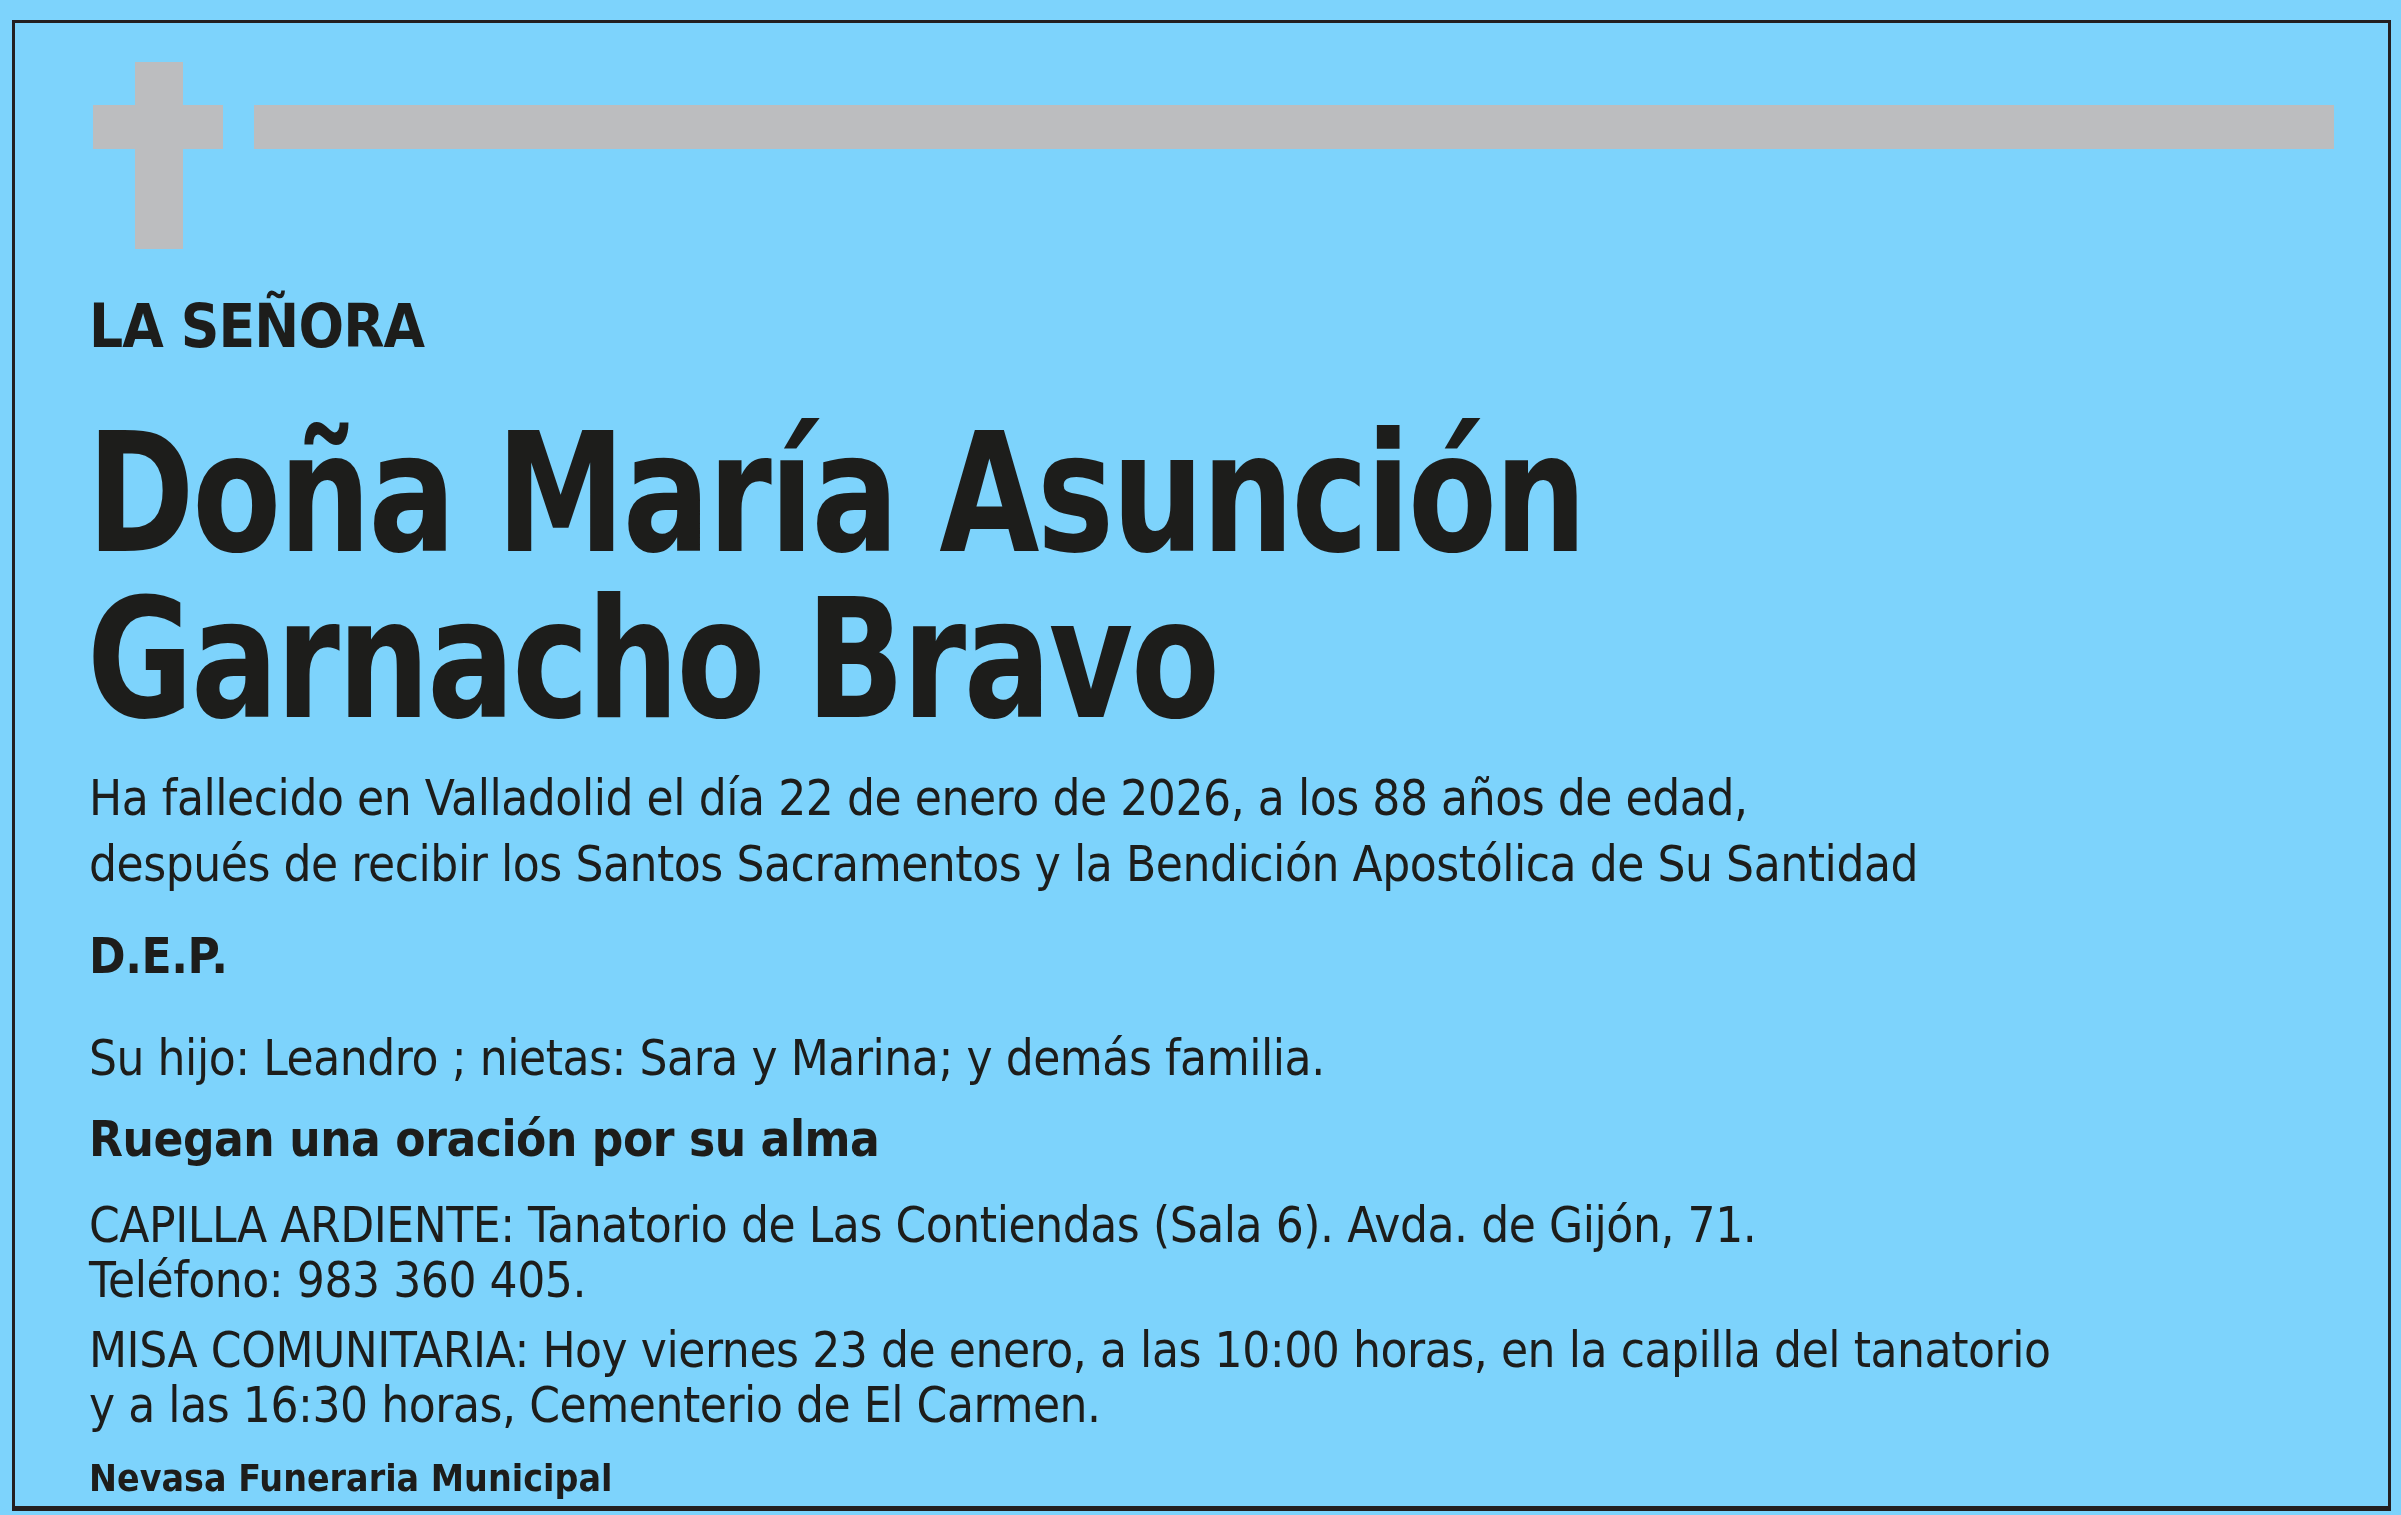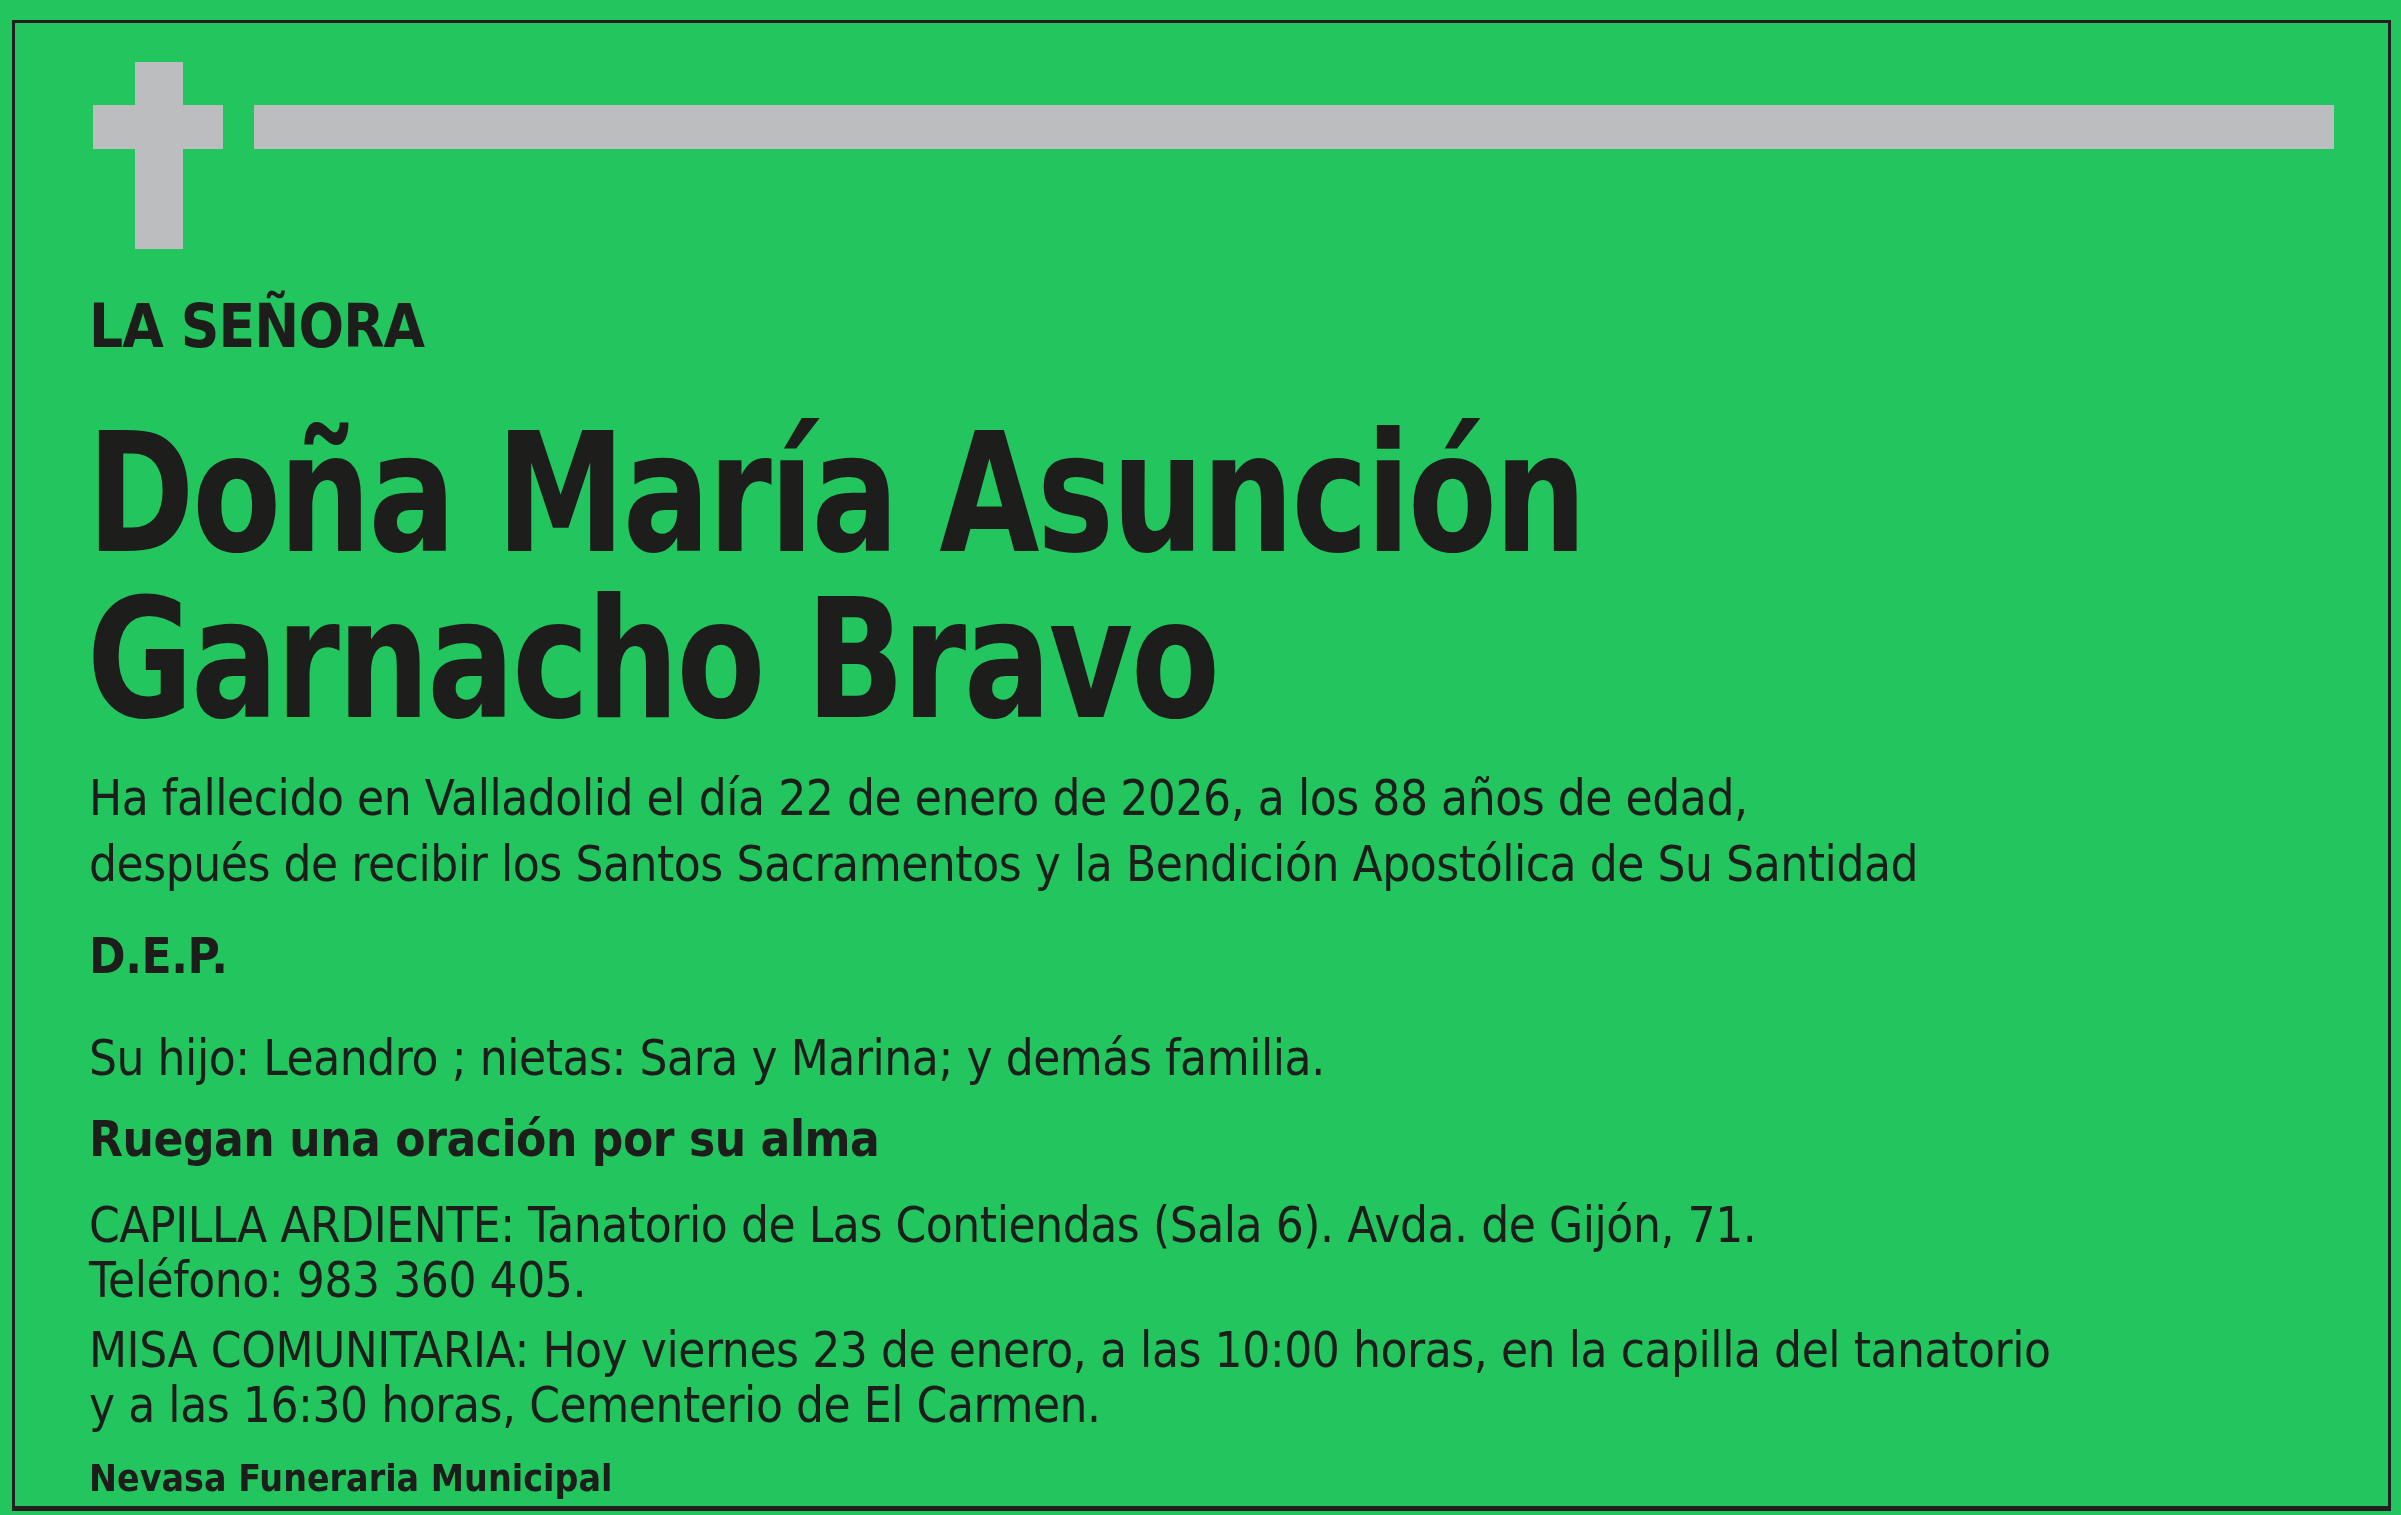--- a/index.html
+++ b/index.html
@@ -4,21 +4,21 @@
 <style>
   html, body {
     margin: 0;
     padding: 0;
     background: #ffffff;
   }
   .sheet {
     position: relative;
     width: 2401px;
     height: 1516px;
-    background: #22c55e;
+    background: #7dd3fc;
     font-family: "DejaVu Sans", "Liberation Sans", sans-serif;
     color: #1d1d1b;
     overflow: hidden;
   }
   .frame {
     position: absolute;
     left: 12px;
     top: 19.6px;
     width: 2379px;
     height: 1491px;

